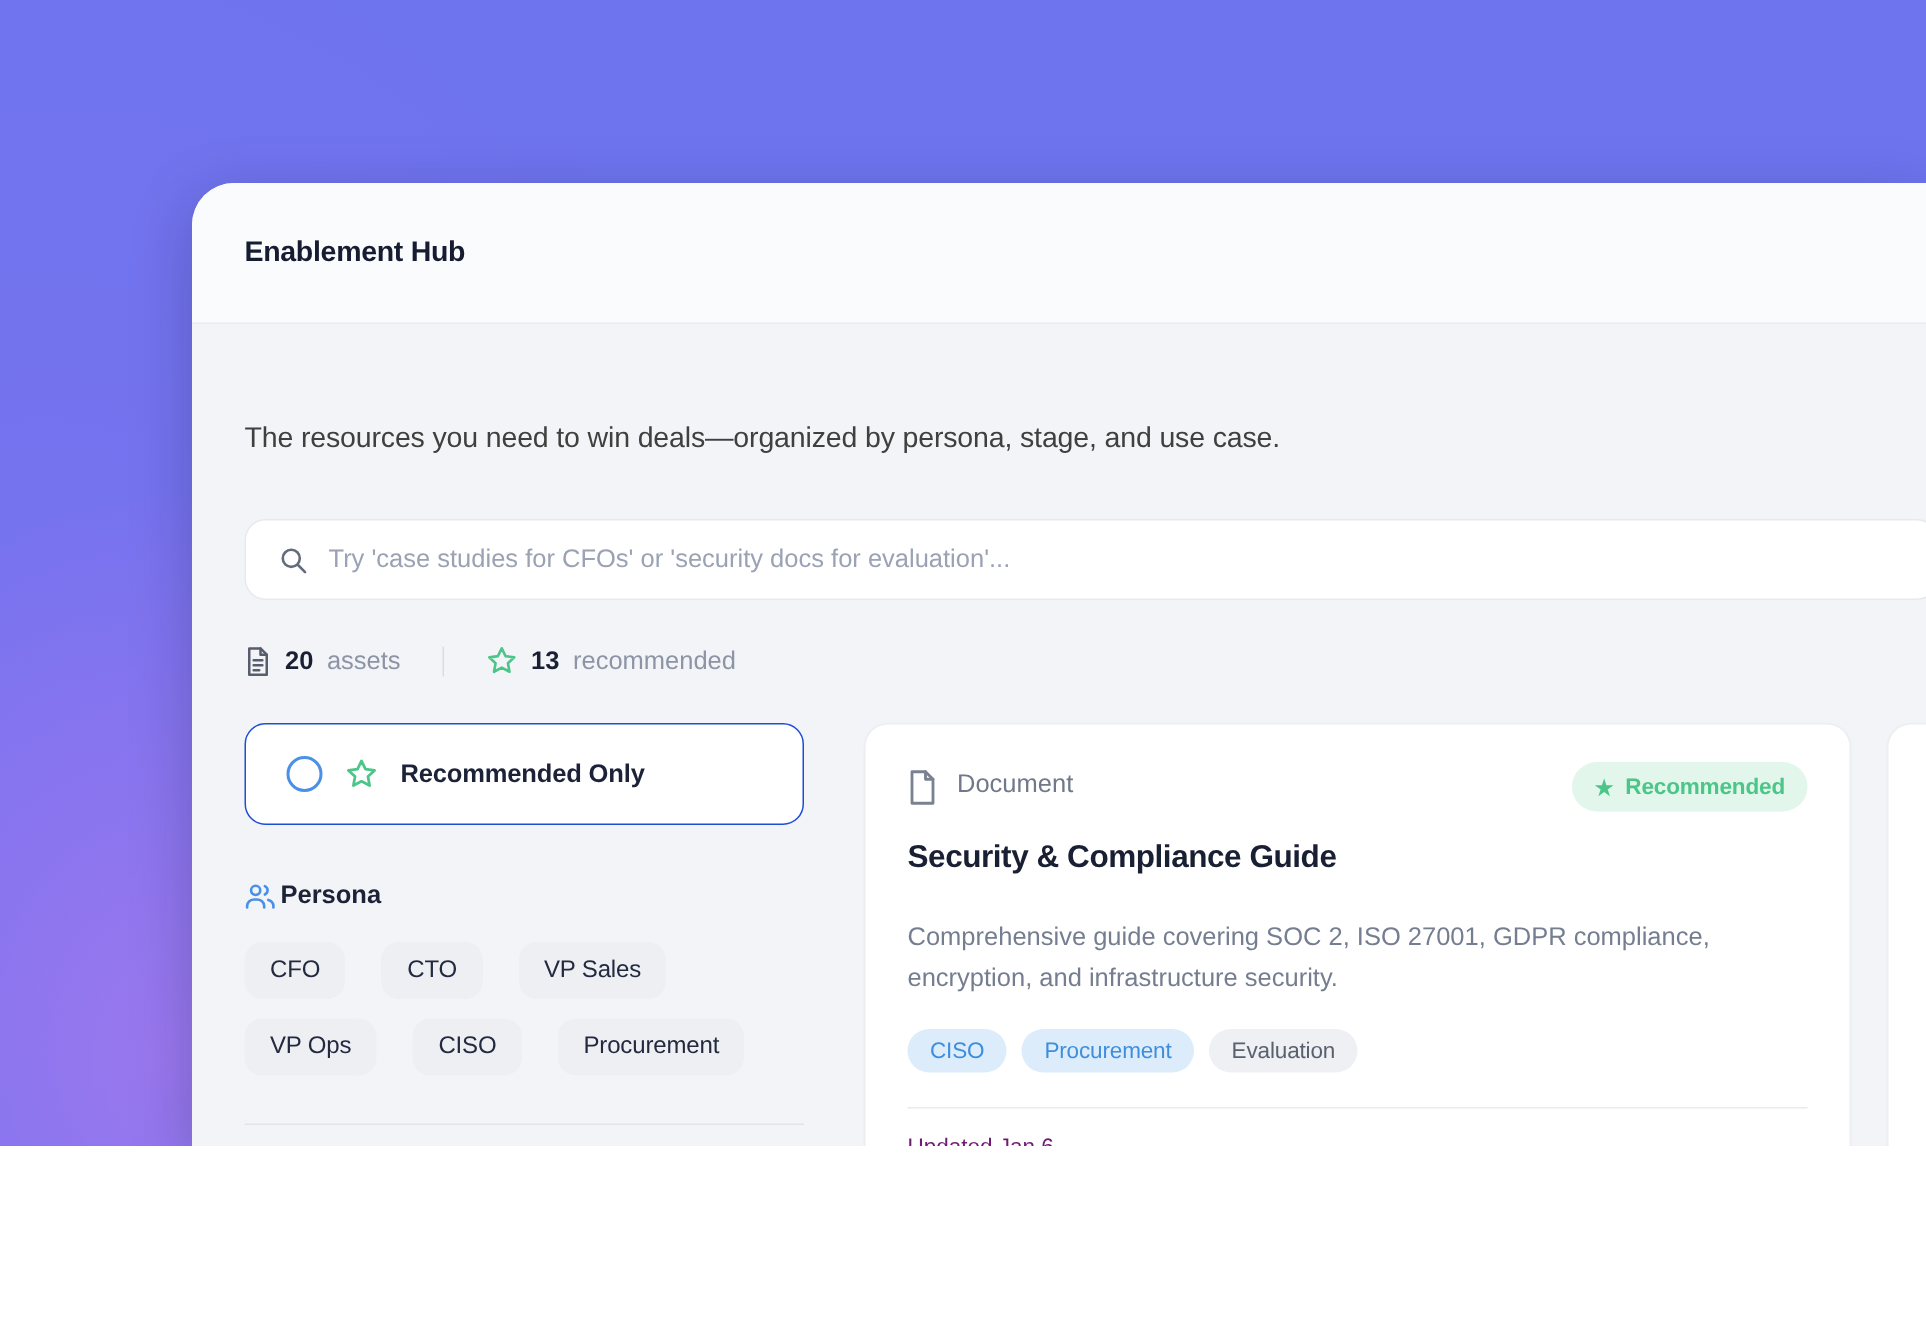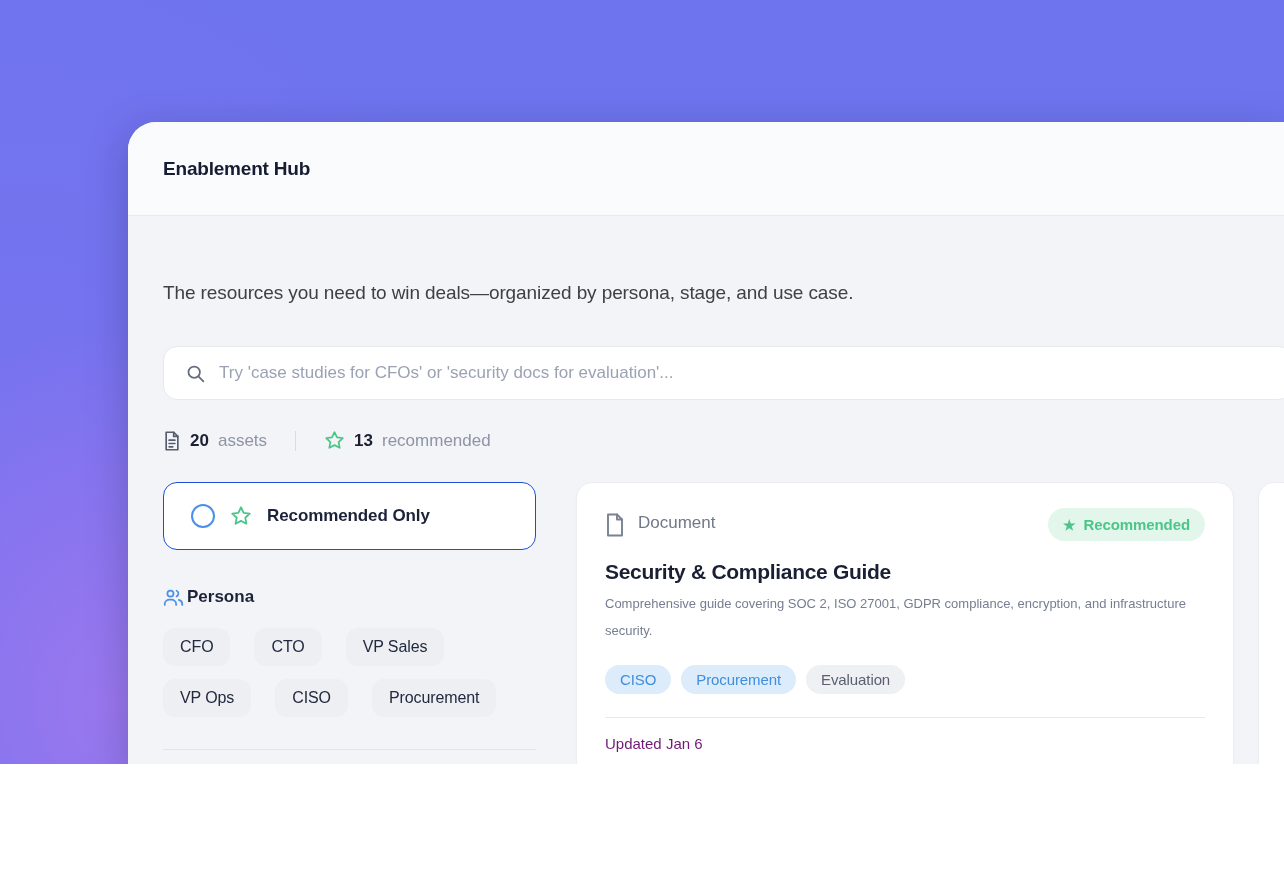--- a/index.html
+++ b/index.html
@@ -82,21 +82,21 @@
   .card-top { display:flex; align-items:center; justify-content:space-between; }
   .card-type { display:flex; gap:13px; }
   .card-type .label { font-size:17px; color:#707889; }
   .badge {
     display:inline-flex; align-items:center; gap:8px; background:#e2f6eb;
     color:#4cc688; font-size:15px; font-weight:700; padding:8px 15px;
     border-radius:999px; letter-spacing:-.1px;
   }
   .badge .star-fill { font-size:14px; line-height:1; }
   .card-title { margin-top:19px; font-size:21px; font-weight:700; color:#1a2033; letter-spacing:-.3px; }
-  .card-desc { margin-top:6px; font-size:13px; line-height:27px; color:#757e90; max-width:600px; }
+  .card-desc { margin-top:27px; font-size:17px; line-height:27px; color:#757e90; max-width:600px; }
   .tags { display:flex; gap:10px; margin-top:21px; }
   .tag {
     border-radius:999px; padding:6px 15px; font-size:15px; letter-spacing:-.1px;
   }
   .tag.blue { background:#dcecfb; color:#3f8ede; }
   .tag.gray { background:#eef0f3; color:#596070; }
   .card-divider { border:none; border-top:1px solid #e8eaef; margin-top:23px; }
   .card-updated { margin-top:17px; font-size:15px; color:#701a75; padding-bottom:22px; }
   .card.partial { width:400px; overflow:hidden; }
 </style>

